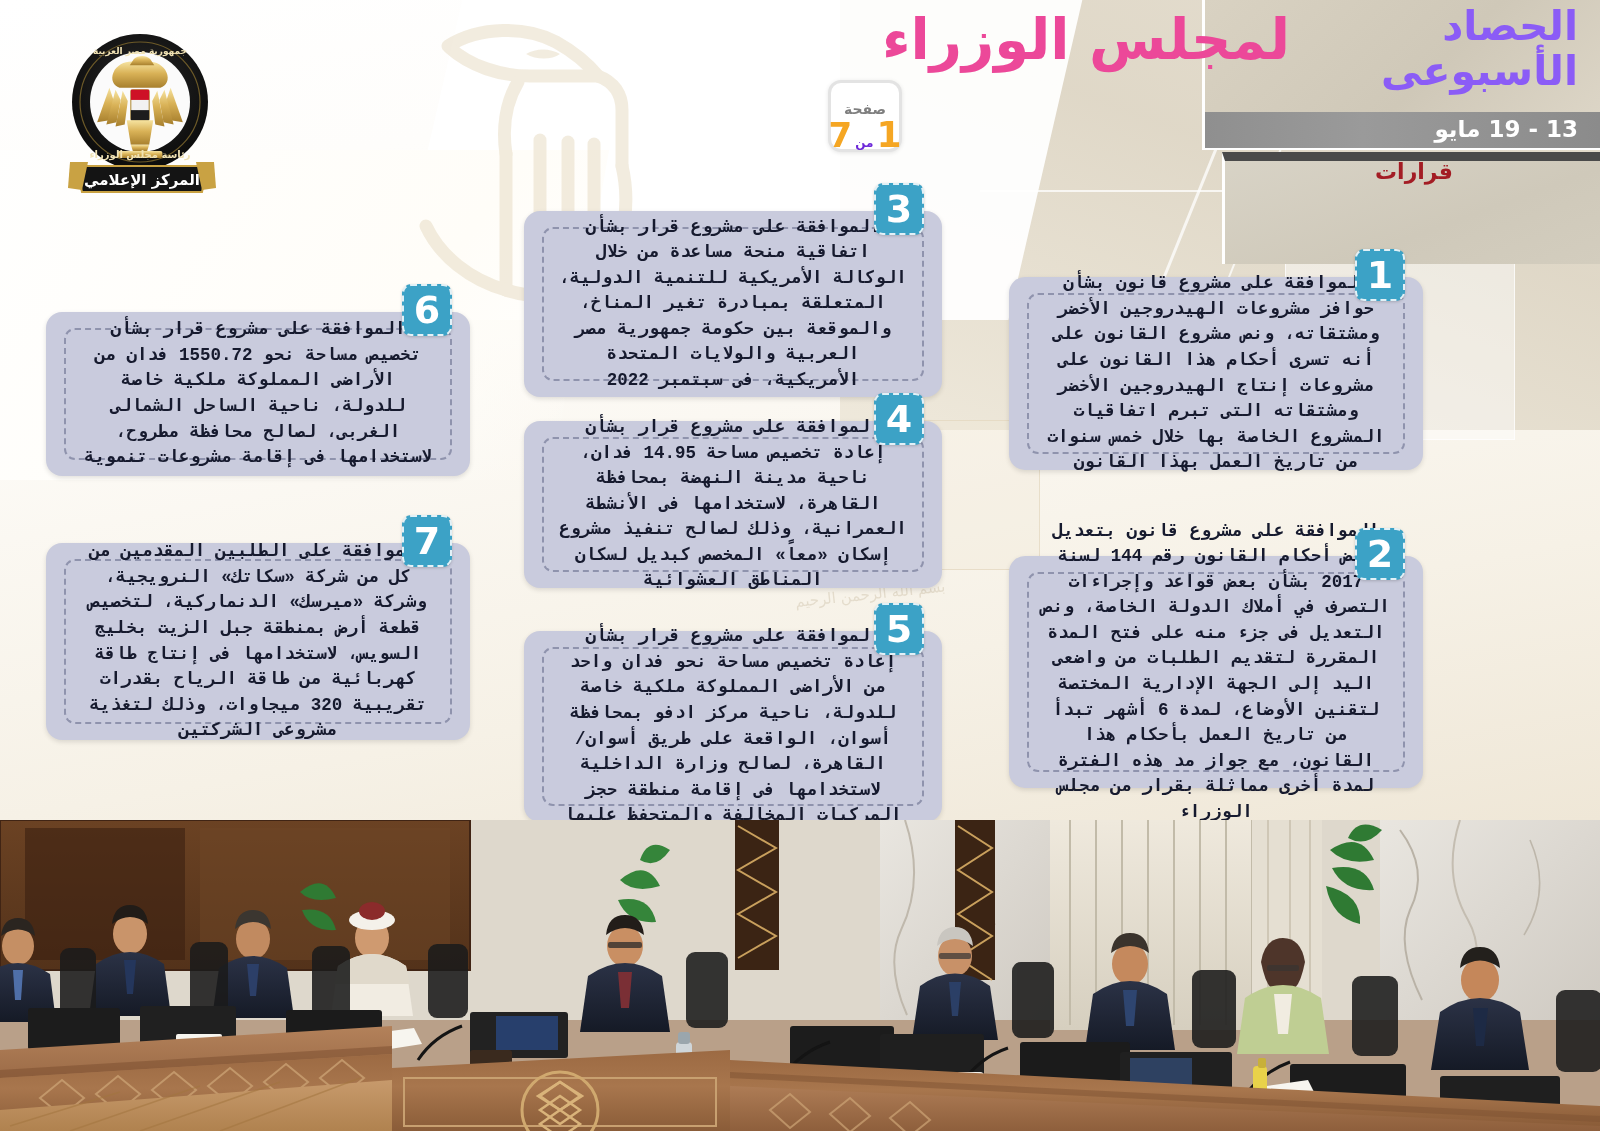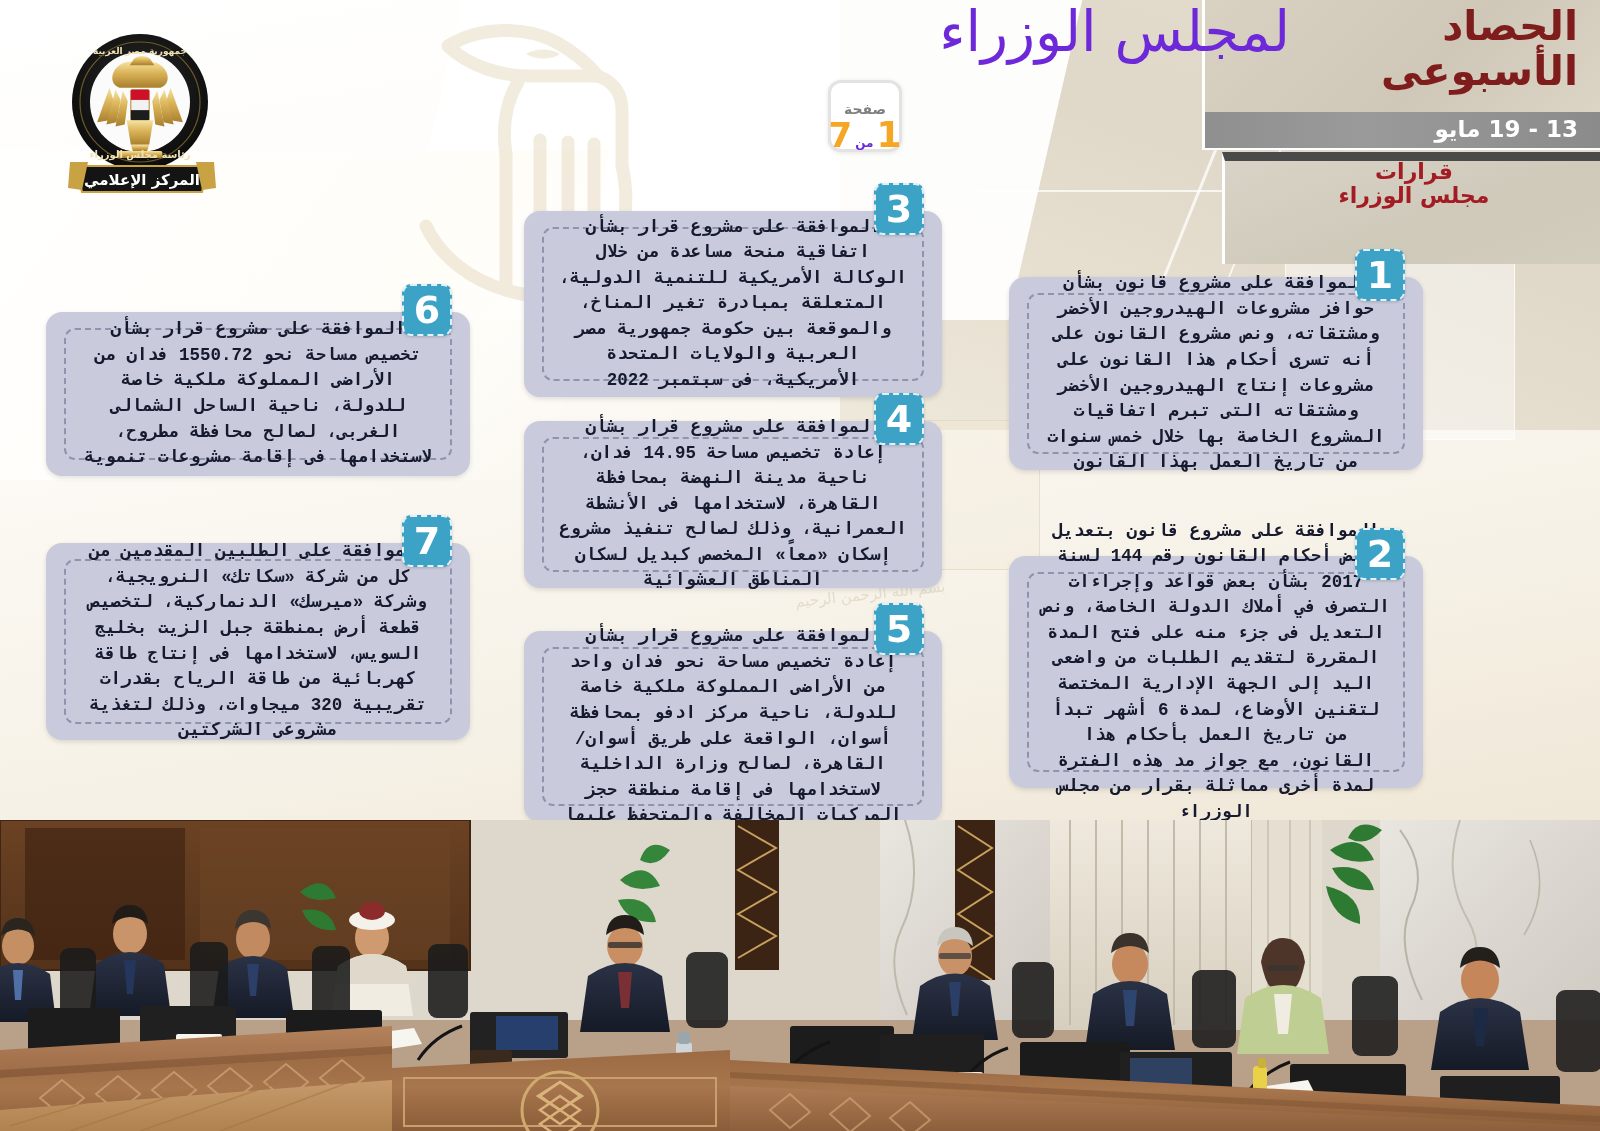--- a/index.html
+++ b/index.html
@@ -120,33 +120,33 @@
     background: linear-gradient(135deg, #d9d2c2 0%, #cfc8b8 55%, #ded7c8 100%);
     border-left: 3px solid #ffffff;
     border-bottom: 3px solid #ffffff;
   }
 
   .title-main {
     position: absolute;
     top: 4px; right: 22px;
     width: 370px;
     text-align: right;
-    color: #7f1d1d;
+    color: #8b5cf6;
     font-weight: bold;
     font-size: 41px;
     line-height: 1.10;
     letter-spacing: -0.5px;
   }
   .title-main .ln2 { display: block; }
 
   .title-big {
     position: absolute;
-    top: 4px; right: 310px;
-    color: #6d28d9;
-    font-weight: normal;
+    top: 12px; right: 310px;
+    color: #ec4899;
+    font-weight: bold;
     font-size: 56px;
     line-height: 1.0;
     white-space: nowrap;
     letter-spacing: -1px;
   }
 
   .date-band {
     position: absolute;
     top: 112px; right: 0;
     width: 398px; height: 36px;
@@ -388,21 +388,20 @@
     <span>الحصاد</span>
     <span class="ln2">الأسبوعى</span>
   </div>
 
   <div class="date-band"></div>
   <div class="date-text">13 - 19 مايو</div>
 
   <div class="sec-head"></div>
   <div class="sec-head-title">
     <span>قرارات</span>
-    <span class="l2">مجلس الوزراء</span>
   </div>
 
   <div class="page-badge">
     <div class="pb-label">صفحة</div>
     <div class="pb-nums">
       <span class="pb-cur">1</span>
       <span class="pb-of">من</span>
       <span class="pb-tot">7</span>
     </div>
   </div>

